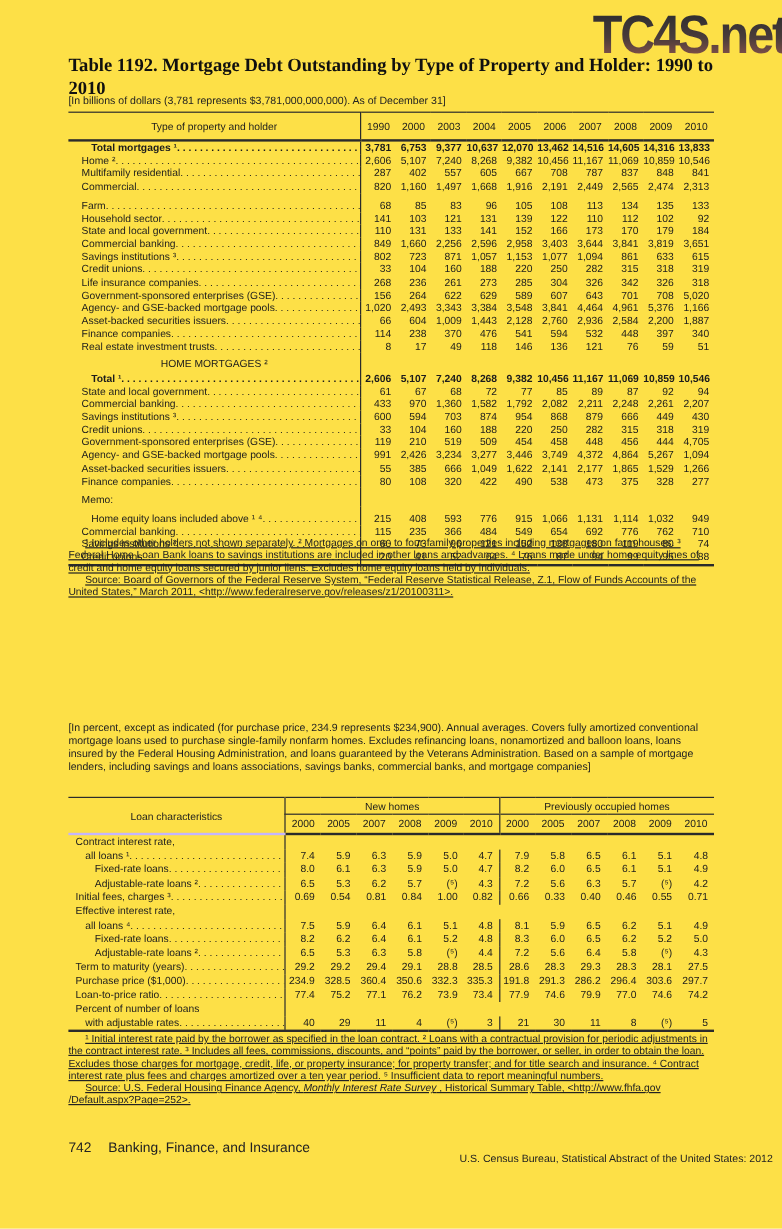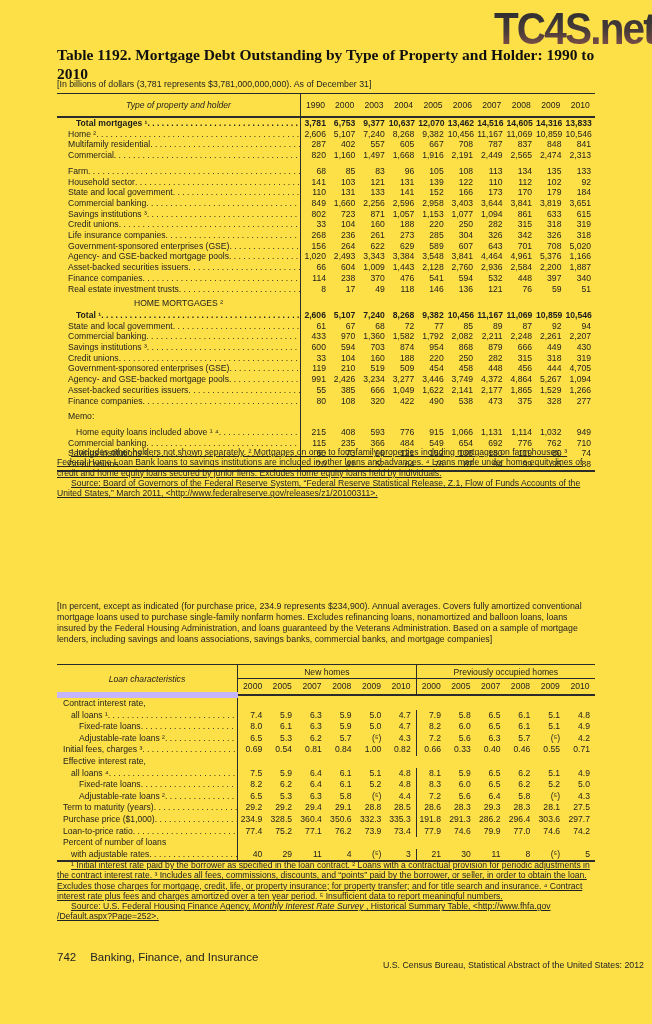--- a/index.html
+++ b/index.html
@@ -20,26 +20,26 @@
   table{border-collapse:collapse;table-layout:fixed;position:absolute;left:57px;width:538px;
         font-size:8.6px;color:#1c1c1c;border-top:1px solid #2b2b2b;border-bottom:2px solid #2b2b2b;}
   #t1192{top:93px;}
   #t1193{top:664px;}
   th{font-weight:normal;padding:0;}
   td{padding:0;}
   thead th{border-bottom:2px solid #2b2b2b;}
   .stub{border-right:1px solid #2b2b2b;text-align:left;}
   #t1192 .stub{width:243px;}
   #t1193 .stub{width:180px;}
-  thead .stub{text-align:center;vertical-align:middle;font-style:italic;}
+  thead .stub{text-align:center;vertical-align:middle;}
   #t1192 thead th{height:17px;}
   .yr{text-align:center;padding:2px 0 3px 0;}
   .grp{text-align:center;padding:2px 0 1px 0;border-bottom:1px solid #2b2b2b !important;}
   #t1193 thead tr.yrrow th{border-bottom:2px solid #2b2b2b;}
-  #t1193 thead tr.grprow th.stub{border-bottom:6px solid #c4b5fd;}
+  #t1193 thead tr.grprow th.stub{border-bottom:2px solid #c4b5fd;}
   .div{border-left:1px solid #2b2b2b;}
   .val{text-align:right;padding-right:4px;line-height:10.7px;vertical-align:bottom;}
   #t1193 .val{line-height:11.6px;padding-right:5px;}
   .lw{display:flex;align-items:center;overflow:hidden;line-height:10.7px;height:10.7px;padding-left:11px;}
   #t1193 .lw{line-height:11.6px;height:11.6px;padding-left:6px;}
   .lab{white-space:nowrap;}
   .dots{flex:1;overflow:hidden;white-space:nowrap;}
   tr.gap td{padding-top:5px;}
   tr.secrow td{padding-top:4px;padding-bottom:1px;}
   .secrow .lw{justify-content:center;padding-left:0;}

